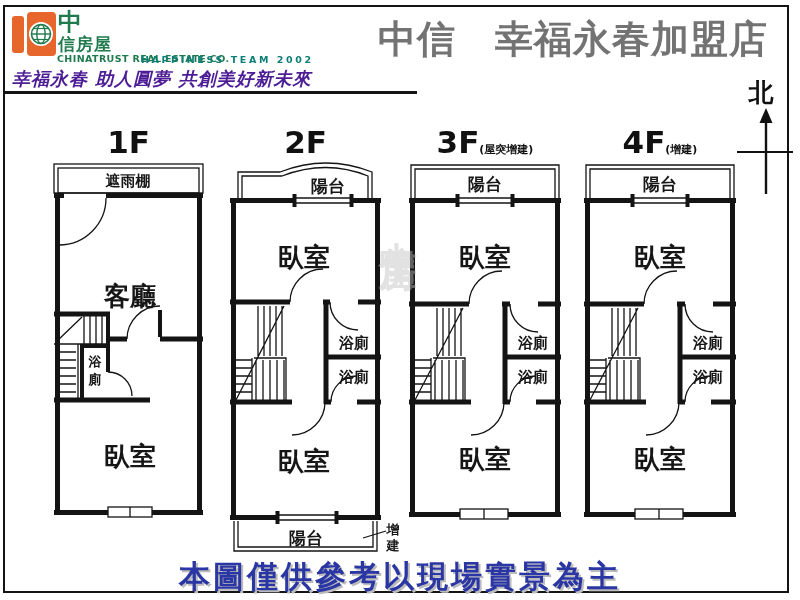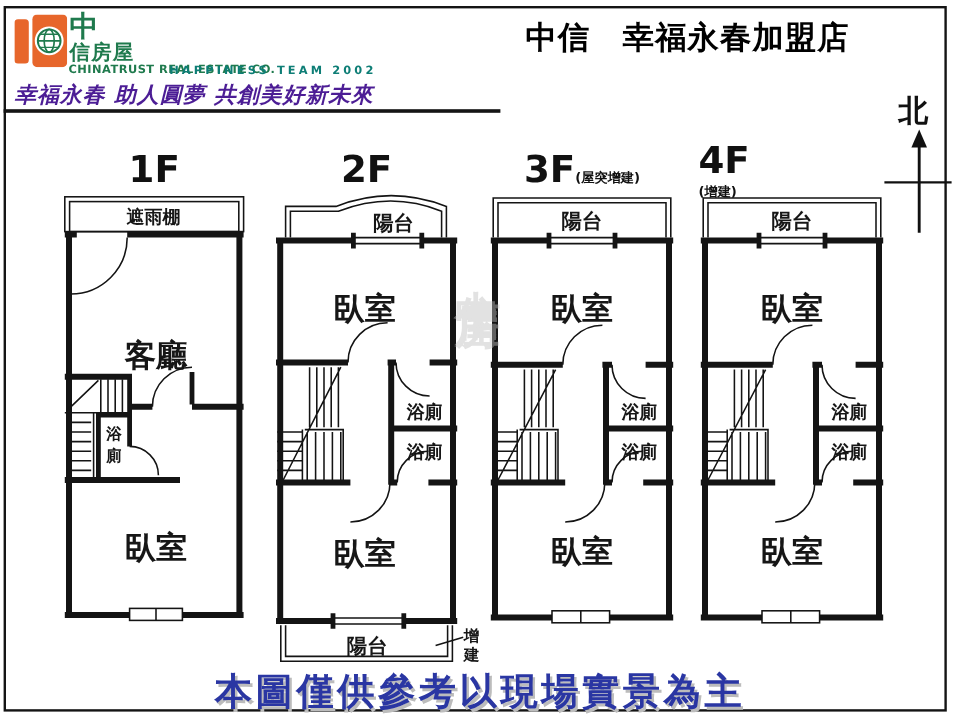--- a/index.html
+++ b/index.html
@@ -9,22 +9,22 @@
   
   .logo-mark{position:absolute;left:12px;top:12px;}
   .brand-zh{position:absolute;left:58px;top:10px;color:#1F7A4D;font-weight:700;line-height:1;}
   .brand-zh .l1{font-size:24px;display:block;}
   .brand-zh .l2{font-size:17px;display:block;margin-top:2px;letter-spacing:1px;}
   .brand-en{position:absolute;left:11px;top:53px;color:#1F7A4D;font-size:9.5px;font-weight:700;letter-spacing:.4px;margin-left:46px;}
   .team-zh{position:absolute;left:138px;top:9px;color:#E7662B;font-size:39px;font-weight:800;letter-spacing:2px;}
   .team-en{position:absolute;left:141px;top:54px;color:#0E7E76;font-size:9.5px;font-weight:700;letter-spacing:2.6px;}
   .slogan{position:absolute;left:12px;top:67px;color:#4c1d95;font-size:18px;font-weight:800;letter-spacing:1px;font-style:italic;}
   .hdr-sep{position:absolute;left:3px;top:91px;width:414px;height:3px;background:#141414;}
-  .store-title{position:absolute;left:358px;top:14px;width:430px;text-align:center;color:#000000;
-               font-family:"DejaVu Serif","Liberation Serif",serif;font-size:26px;font-weight:600;letter-spacing:1px;white-space:nowrap;}
+  .store-title{position:absolute;left:358px;top:14px;width:430px;text-align:center;color:#737373;
+               font-family:"DejaVu Serif","Liberation Serif",serif;font-size:38px;font-weight:600;letter-spacing:1px;white-space:nowrap;}
   .north-label{position:absolute;left:740px;top:76px;width:42px;text-align:center;color:#111;
                font-family:"DejaVu Serif","Liberation Serif",serif;font-size:25px;font-weight:700;}
   .north-arrow{position:absolute;left:733px;top:106px;}
   
   .flabel{position:absolute;top:124px;height:34px;display:flex;align-items:baseline;justify-content:center;color:#111;}
   .flabel .big{font-size:31px;font-weight:700;}
   .flabel .sfx{font-size:11px;font-weight:700;}
   
   .plan{position:absolute;top:160px;}
   .w5{stroke:#141414;stroke-width:5;fill:none;stroke-linecap:butt;}
@@ -83,21 +83,21 @@
       <span class="sfx"></span>
   </div>
   <div class="flabel" style="left:228px;width:155px;">
     <span class="big">2F</span>
       <span class="sfx"></span>
   </div>
   <div class="flabel" style="left:407px;width:156px;">
     <span class="big">3F</span>
       <span class="sfx">(屋突增建)</span>
   </div>
-  <div class="flabel" style="left:582px;width:156px;flex-direction:column;">
+  <div class="flabel" style="left:582px;width:156px;">
     <span class="big">4F</span>
       <span class="sfx">(增建)</span>
   </div>
 
   <svg class="plan" style="left:52px;" width="153" height="362" viewBox="0 0 153 362">
     <g>
       <rect class="thin" x="2" y="4" width="149" height="29"></rect>
       <rect class="thin" x="6" y="8" width="141" height="25"></rect>
       <text class="rm-xs" x="76" y="26">遮雨棚</text>
     </g>

